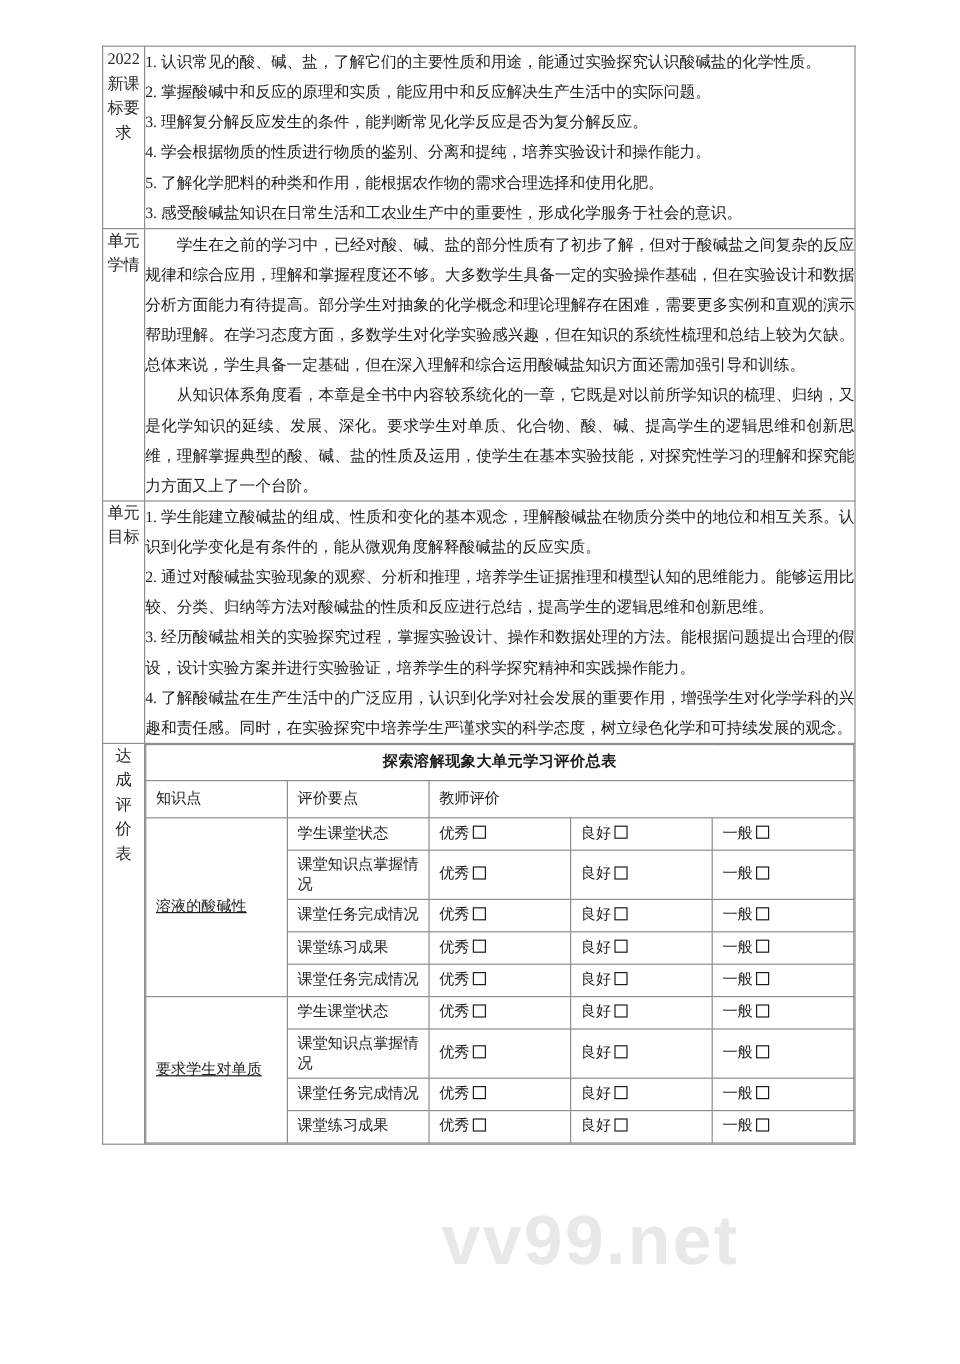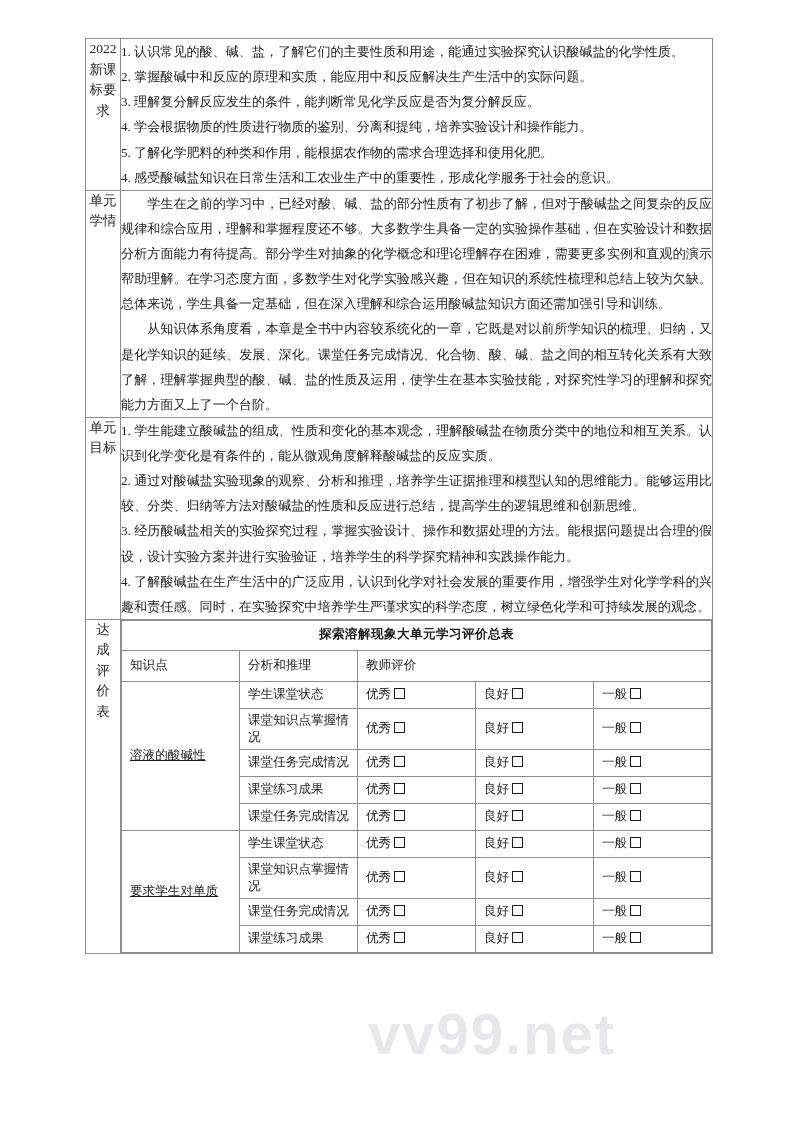--- a/index.html
+++ b/index.html
@@ -128,31 +128,31 @@
           <span class="lab-line">新课</span>
           <span class="lab-line">标要</span>
           <span class="lab-line">求</span>
         </td>
         <td class="body-cell">
           <p class="para">1. 认识常见的酸、碱、盐，了解它们的主要性质和用途，能通过实验探究认识酸碱盐的化学性质。</p>
           <p class="para">2. 掌握酸碱中和反应的原理和实质，能应用中和反应解决生产生活中的实际问题。</p>
           <p class="para">3. 理解复分解反应发生的条件，能判断常见化学反应是否为复分解反应。</p>
           <p class="para">4. 学会根据物质的性质进行物质的鉴别、分离和提纯，培养实验设计和操作能力。</p>
           <p class="para">5. 了解化学肥料的种类和作用，能根据农作物的需求合理选择和使用化肥。</p>
-          <p class="para">4. 感受酸碱盐知识在日常生活和工农业生产中的重要性，形成化学服务于社会的意识。</p>
+          <p class="para">3. 感受酸碱盐知识在日常生活和工农业生产中的重要性，形成化学服务于社会的意识。</p>
         </td>
       </tr>
       <tr>
         <td class="label-cell">
           <span class="lab-line">单元</span>
           <span class="lab-line">学情</span>
         </td>
         <td class="body-cell">
           <p class="para indent">学生在之前的学习中，已经对酸、碱、盐的部分性质有了初步了解，但对于酸碱盐之间复杂的反应规律和综合应用，理解和掌握程度还不够。大多数学生具备一定的实验操作基础，但在实验设计和数据分析方面能力有待提高。部分学生对抽象的化学概念和理论理解存在困难，需要更多实例和直观的演示帮助理解。在学习态度方面，多数学生对化学实验感兴趣，但在知识的系统性梳理和总结上较为欠缺。总体来说，学生具备一定基础，但在深入理解和综合运用酸碱盐知识方面还需加强引导和训练。</p>
-          <p class="para indent">从知识体系角度看，本章是全书中内容较系统化的一章，它既是对以前所学知识的梳理、归纳，又是化学知识的延续、发展、深化。课堂任务完成情况、化合物、酸、碱、盐之间的相互转化关系有大致了解，理解掌握典型的酸、碱、盐的性质及运用，使学生在基本实验技能，对探究性学习的理解和探究能力方面又上了一个台阶。</p>
+          <p class="para indent">从知识体系角度看，本章是全书中内容较系统化的一章，它既是对以前所学知识的梳理、归纳，又是化学知识的延续、发展、深化。要求学生对单质、化合物、酸、碱、提高学生的逻辑思维和创新思维，理解掌握典型的酸、碱、盐的性质及运用，使学生在基本实验技能，对探究性学习的理解和探究能力方面又上了一个台阶。</p>
         </td>
       </tr>
       <tr>
         <td class="label-cell">
           <span class="lab-line">单元</span>
           <span class="lab-line">目标</span>
         </td>
         <td class="body-cell">
           <p class="para">1. 学生能建立酸碱盐的组成、性质和变化的基本观念，理解酸碱盐在物质分类中的地位和相互关系。认识到化学变化是有条件的，能从微观角度解释酸碱盐的反应实质。</p>
           <p class="para">2. 通过对酸碱盐实验现象的观察、分析和推理，培养学生证据推理和模型认知的思维能力。能够运用比较、分类、归纳等方法对酸碱盐的性质和反应进行总结，提高学生的逻辑思维和创新思维。</p>
@@ -169,21 +169,21 @@
           <span class="lab-line">表</span>
         </td>
         <td class="eval-outer-cell">
           <table class="eval-table">
             <tbody>
               <tr>
                 <td class="eval-title" colspan="5">探索溶解现象大单元学习评价总表</td>
               </tr>
               <tr class="eval-head">
                 <td class="col-know">知识点</td>
-                <td class="col-point">分析和推理</td>
+                <td class="col-point">评价要点</td>
                 <td colspan="3">教师评价</td>
               </tr>
               <tr>
                 <td class="col-know know-cell" rowspan="5">溶液的酸碱性</td>
                 <td class="col-point">学生课堂状态</td>
                 <td class="col-rate rate-cell"><span>优秀</span><span class="box"></span></td>
                 <td class="col-rate rate-cell"><span>良好</span><span class="box"></span></td>
                 <td class="col-rate rate-cell"><span>一般</span><span class="box"></span></td>
               </tr>
               <tr>

